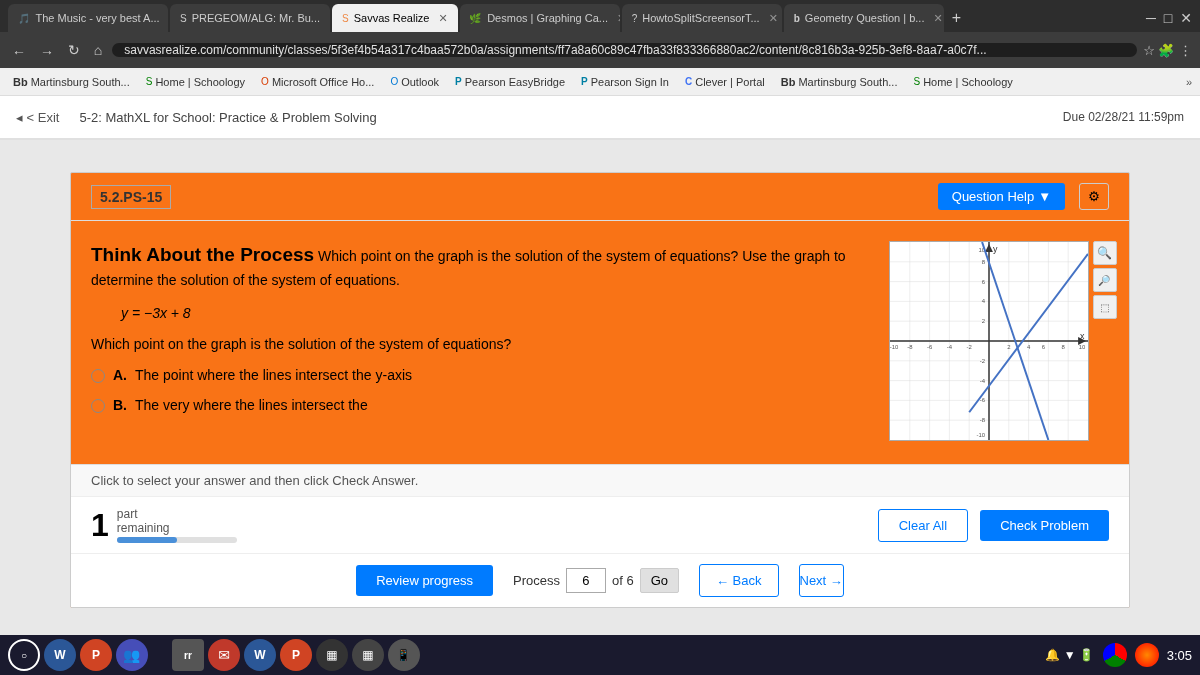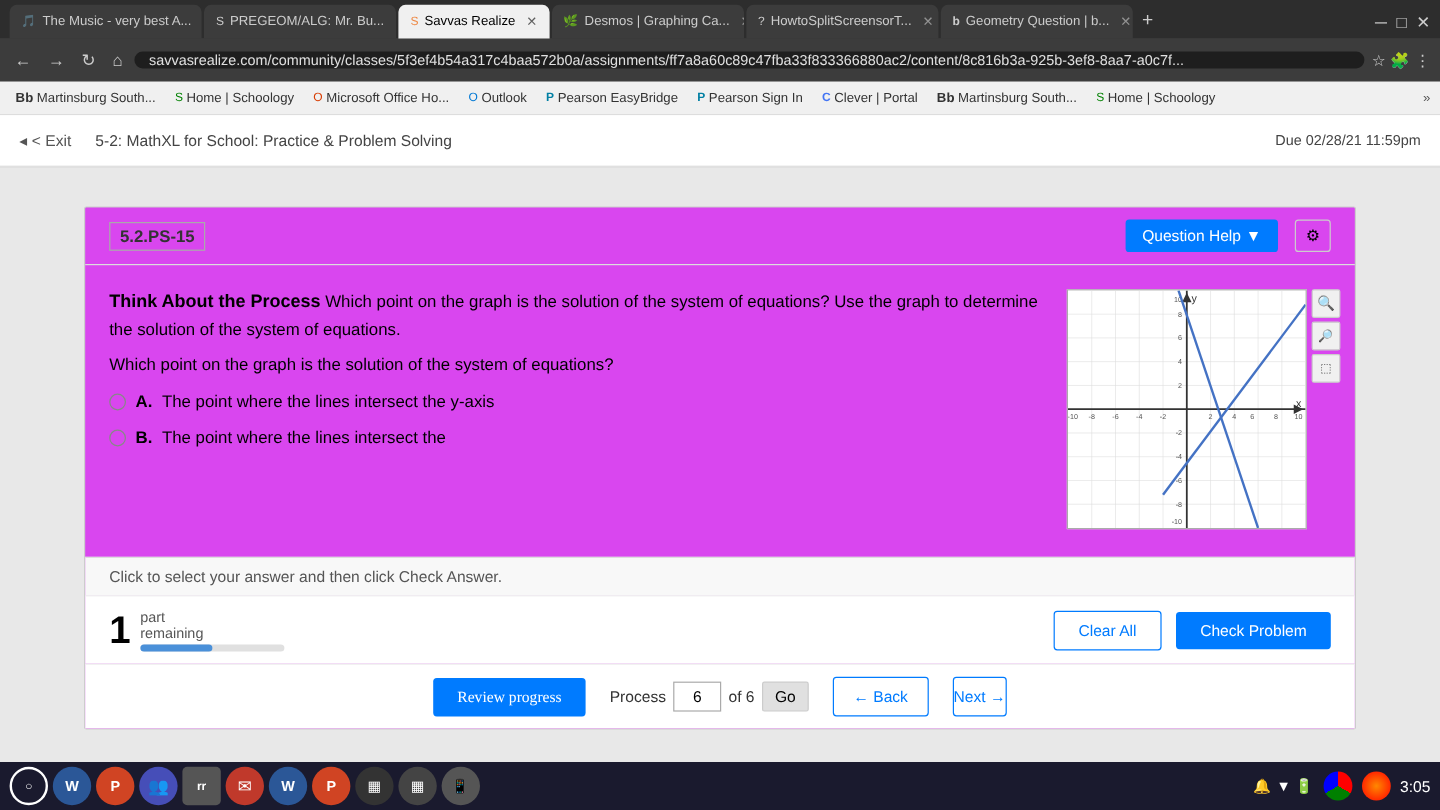--- a/index.html
+++ b/index.html
@@ -24,30 +24,30 @@
     .bookmark-icon { font-size: 10px; }
     .bookmark-more { margin-left: auto; font-size: 11px; color: #555; cursor: pointer; }
 
     
     .app-header { display: flex; align-items: center; background: #fff; border-bottom: 2px solid #e0e0e0; padding: 0 16px; height: 44px; }
     .exit-btn { display: flex; align-items: center; gap: 4px; color: #555; font-size: 13px; cursor: pointer; margin-right: 20px; text-decoration: none; }
     .breadcrumb { font-size: 13px; color: #444; flex: 1; }
     .due-date { font-size: 12px; color: #444; }
 
     
-    .main-container { background: #d946ef; margin: 16px auto; width: 1060px; border: 1px solid #ccc; border-radius: 2px; }
+    .main-container { background: #f97316; margin: 16px auto; width: 1060px; border: 1px solid #ccc; border-radius: 2px; }
     .question-header { display: flex; align-items: center; justify-content: space-between; padding: 10px 20px; border-bottom: 1px solid #ddd; }
     .question-id { font-size: 14px; font-weight: bold; color: #333; border: 1px solid #aaa; padding: 3px 8px; }
     .question-help-btn { display: flex; align-items: center; gap: 4px; background: #007bff; color: #fff; border: none; padding: 6px 14px; border-radius: 3px; cursor: pointer; font-size: 13px; }
     .settings-btn { background: none; border: 1px solid #ccc; padding: 5px 8px; border-radius: 3px; cursor: pointer; margin-left: 8px; }
 
     
     .question-body { display: flex; gap: 0; padding: 20px; }
     .question-text { flex: 1; padding-right: 20px; }
-    .question-title { font-size: 15px; font-weight: bold; color: #000; margin-bottom: 6px; display: inline; }
+    .question-title { font-size: 19px; font-weight: bold; color: #000; margin-bottom: 6px; display: inline; }
     .question-title-normal { font-size: 14px; color: #000; display: inline; }
     .question-desc { font-size: 14px; color: #000; line-height: 1.5; margin-bottom: 10px; }
     .equations { margin: 10px 0 10px 30px; font-size: 14px; font-style: italic; color: #000; line-height: 1.8; }
     .sub-question { font-size: 14px; color: #000; margin: 10px 0 15px 0; }
     .answer-choice { display: flex; align-items: flex-start; gap: 8px; margin-bottom: 14px; }
     .radio-btn { width: 14px; height: 14px; border: 1.5px solid #888; border-radius: 50%; flex-shrink: 0; margin-top: 2px; }
     .choice-label { font-size: 14px; color: #000; font-weight: bold; }
     .choice-text { font-size: 14px; color: #000; }
 
     
@@ -62,21 +62,21 @@
     .part-remaining { display: flex; align-items: center; gap: 8px; }
     .part-num { font-size: 32px; font-weight: bold; color: #000; line-height: 1; }
     .progress-bar-wrapper { width: 120px; height: 6px; background: #e0e0e0; border-radius: 3px; margin-top: 2px; }
     .progress-bar-fill { width: 50%; height: 100%; background: #4a90d9; border-radius: 3px; }
     .spacer { flex: 1; }
     .clear-all-btn { background: #fff; border: 1px solid #007bff; color: #007bff; padding: 8px 20px; border-radius: 3px; cursor: pointer; font-size: 13px; }
     .check-answer-btn { background: #007bff; color: #fff; border: none; padding: 8px 20px; border-radius: 3px; cursor: pointer; font-size: 13px; }
 
     
     .nav-bar { display: flex; align-items: center; justify-content: center; padding: 10px 20px; background: #fff; border-top: 1px solid #eee; gap: 20px; }
-    .review-progress-btn { background: #007bff; color: #fff; border: none; padding: 8px 20px; border-radius: 3px; cursor: pointer; font-size: 13px; font-family: Liberation Serif, serif; }
+    .review-progress-btn { background: #007bff; color: #fff; border: none; padding: 8px 20px; border-radius: 3px; cursor: pointer; font-size: 13px; }
     .question-nav { display: flex; align-items: center; gap: 6px; font-size: 13px; color: #333; }
     .question-input { width: 40px; text-align: center; border: 1px solid #aaa; padding: 4px; font-size: 13px; }
     .go-btn { background: #e0e0e0; border: 1px solid #ccc; padding: 4px 10px; cursor: pointer; font-size: 13px; border-radius: 2px; }
     .back-btn { background: #fff; border: 1px solid #007bff; color: #007bff; padding: 8px 16px; border-radius: 3px; cursor: pointer; font-size: 13px; }
     .next-btn { background: #fff; border: 1px solid #007bff; color: #007bff; padding: 8px 0; border-radius: 3px; cursor: pointer; font-size: 13px; }
 
     
     .taskbar { position: fixed; bottom: 0; left: 0; right: 0; height: 40px; background: #1a1a2e; display: flex; align-items: center; padding: 0 8px; gap: 4px; z-index: 999; }
     .taskbar-icon { width: 32px; height: 32px; border-radius: 50%; display: flex; align-items: center; justify-content: center; cursor: pointer; font-size: 16px; }
     .taskbar-circle { width: 32px; height: 32px; border-radius: 50%; border: 2px solid #fff; display: flex; align-items: center; justify-content: center; cursor: pointer; }
@@ -210,33 +210,34 @@
     </div>
   </div>
 
   <div class="question-body">
     <div class="question-text">
       <div class="question-desc">
         <span class="question-title">Think About the Process</span>
         <span class="question-title-normal"> Which point on the graph is the solution of the system of equations? Use the graph to determine the solution of the system of equations.</span>
       </div>
       <div class="equations">
+        <div>y = −3x + 8</div>
       </div>
       <div class="sub-question">Which point on the graph is the solution of the system of equations?</div>
 
       <div class="answer-choice">
         <div class="radio-btn"></div>
         <span class="choice-label">A.</span>
         <span class="choice-text">The point where the lines intersect the y-axis</span>
       </div>
 
       <div class="answer-choice">
         <div class="radio-btn"></div>
         <span class="choice-label">B.</span>
-        <span class="choice-text">The point where the lines intersect the</span>
+        <span class="choice-text">The very where the lines intersect the</span>
       </div>
     </div>
 
     <div class="graph-container">
       <div style="position:relative;display:inline-block;">
         <svg class="graph-svg" viewBox="0 0 200 200" xmlns="http://www.w3.org/2000/svg" style="border:1px solid #aaa;background:#fff;">
 
           <g stroke="#ddd" stroke-width="0.5">
 
             <line x1="20" y1="0" x2="20" y2="200"></line>
@@ -355,21 +356,21 @@
   </div>
   <div class="taskbar-icon" style="background:#2b5797;">
     <span style="color:#fff;font-weight:bold;font-size:12px;">W</span>
   </div>
   <div class="taskbar-icon" style="background:#D04423;">
     <span style="color:#fff;font-weight:bold;font-size:12px;">P</span>
   </div>
   <div class="taskbar-icon" style="background:#464EB8;">
     <span style="color:#fff;font-size:14px;">👥</span>
   </div>
-  <div class="taskbar-icon" style="background:#555;border-radius:4px;">
+  <div class="taskbar-icon" style="background:#555;border-radius:4px;margin-left:20px;">
     <span style="color:#fff;font-size:10px;font-weight:bold;">rr</span>
   </div>
   <div class="taskbar-icon" style="background:#c0392b;">
     <span style="color:#fff;font-size:14px;">✉</span>
   </div>
   <div class="taskbar-icon" style="background:#2b5797;">
     <span style="color:#fff;font-weight:bold;font-size:12px;">W</span>
   </div>
   <div class="taskbar-icon" style="background:#D04423;">
     <span style="color:#fff;font-weight:bold;font-size:12px;">P</span>

